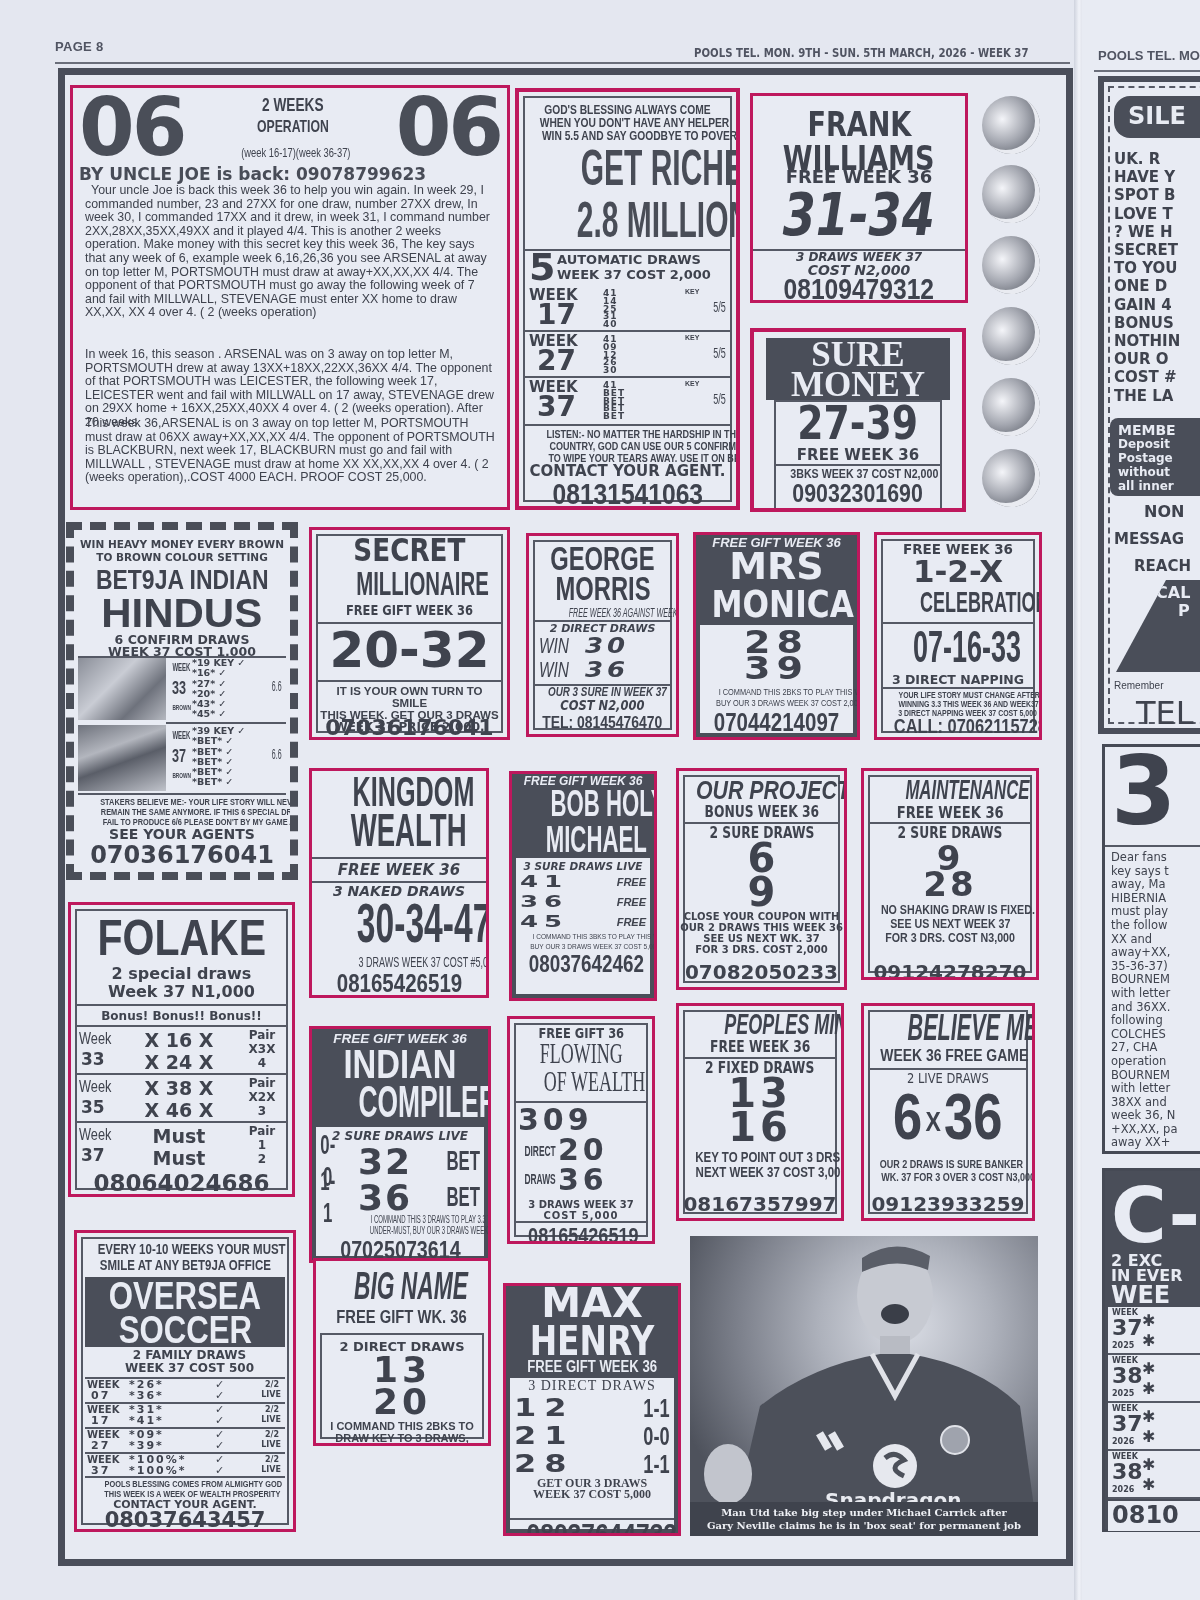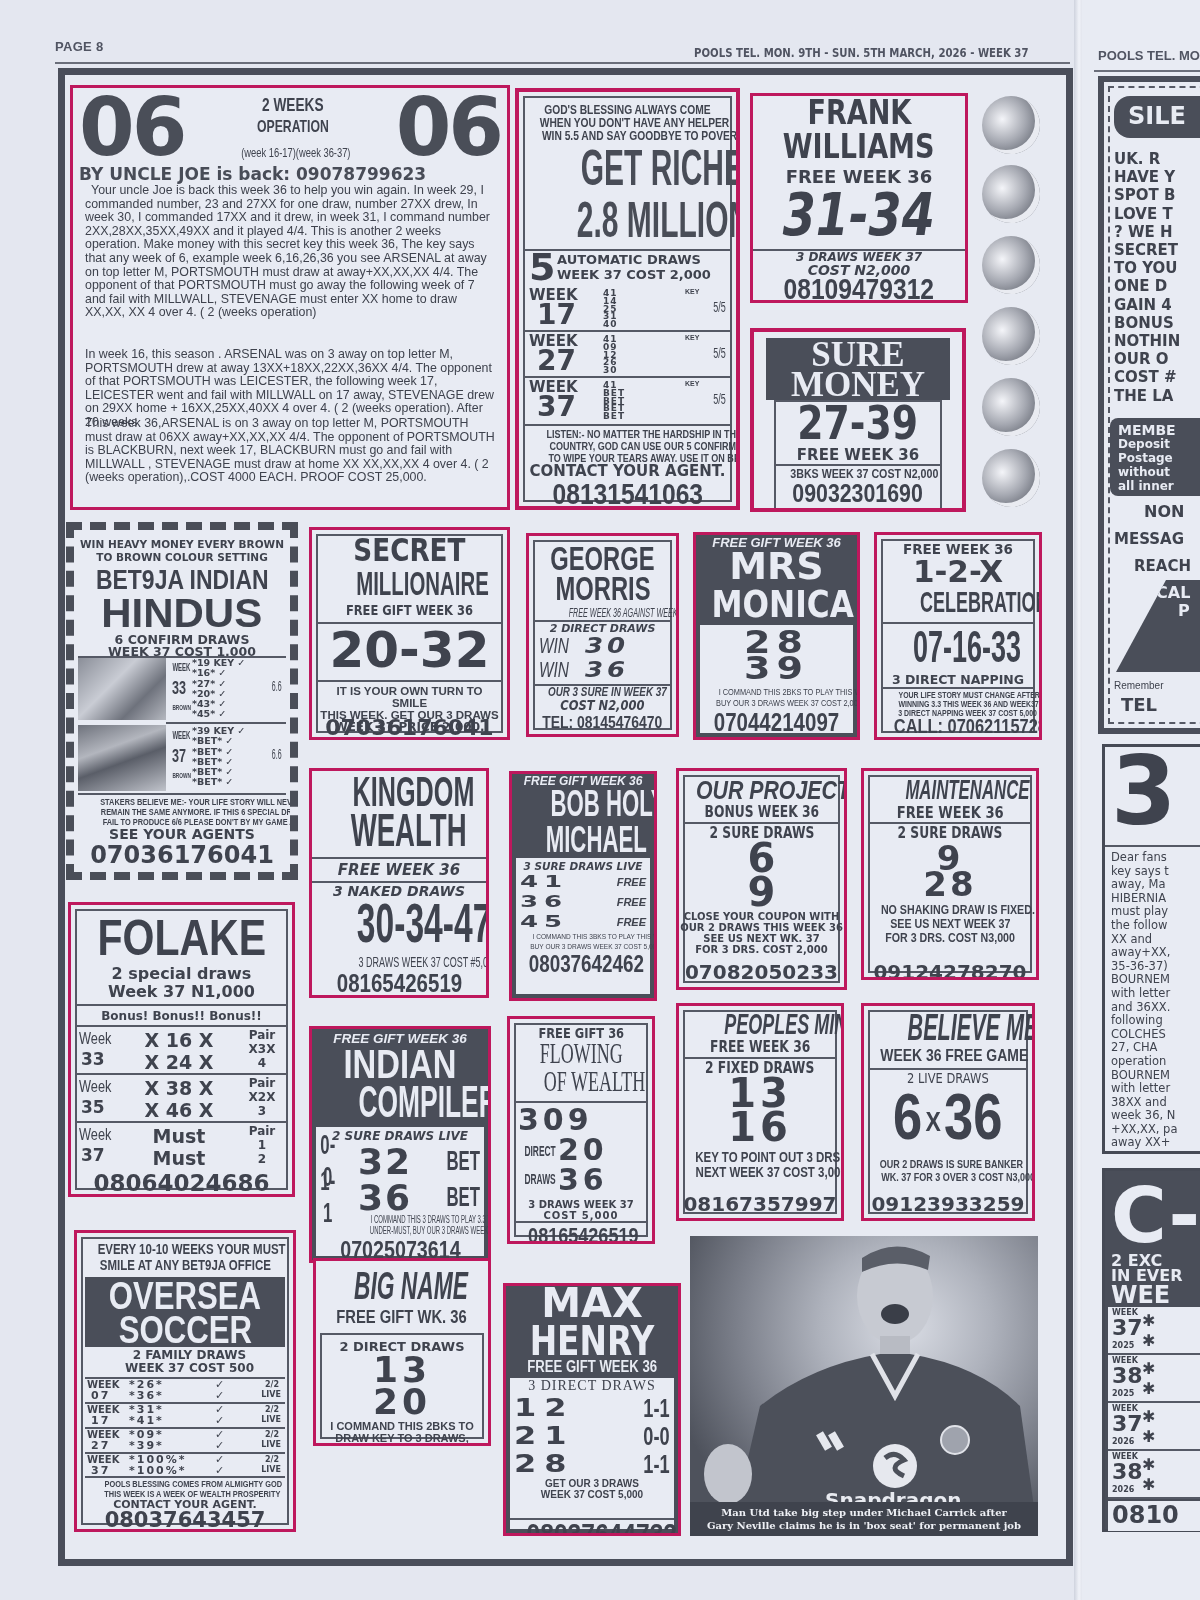--- a/index.html
+++ b/index.html
@@ -114,21 +114,21 @@
   <div style="position:absolute;left:6px;right:6px;top:332px;font-weight:bold;font-size:11px;line-height:12px" class="hr">
     <div class="c8" style="margin-top:2px">LISTEN:- NO MATTER THE HARDSHIP IN THE</div><br>
     <div class="c8">COUNTRY, GOD CAN USE OUR 5 CONFIRM DRAWS</div><br>
     <div class="c8">TO WIPE YOUR TEARS AWAY. USE IT ON BET9JA</div>
   </div>
   <div style="position:absolute;left:0;right:0;top:370px;font-family:'DejaVu Sans',sans-serif;font-weight:bold;font-size:15px">CONTACT YOUR AGENT.</div>
   <div style="position:absolute;left:0;right:0;top:385px;font-size:30px" class="phone"><span class="c8">08131541063</span></div>
 </div>
 
 <div class="box" style="left:750px;top:93px;width:218px;height:210px;">
-  <div style="position:absolute;left:0;right:0;top:0;font-family:'DejaVu Sans',sans-serif;font-weight:bold;font-size:33px;line-height:34px">
+  <div style="position:absolute;left:0;right:0;top:12px;font-family:'DejaVu Sans',sans-serif;font-weight:bold;font-size:33px;line-height:34px">
     <div class="c8">FRANK</div><br>
     <div class="c8">WILLIAMS</div>
   </div>
   <div style="position:absolute;left:0;right:0;top:70px;font-family:'DejaVu Sans',sans-serif;font-weight:bold;font-size:18px">FREE WEEK 36</div>
   <div style="position:absolute;left:0;right:0;top:88px;font-family:'DejaVu Sans',sans-serif;font-weight:bold;font-style:italic;font-size:58px;line-height:62px"><span class="c8">31-34</span></div>
   <div class="hr" style="position:absolute;left:0;right:0;top:153px;font-family:'DejaVu Sans',sans-serif;font-weight:bold;font-style:italic;font-size:12px;line-height:13px">
     <div>3 DRAWS WEEK 37</div>
     <div style="font-size:14px">COST N2,000</div>
   </div>
   <div style="position:absolute;left:0;right:0;top:176px;font-size:30px" class="phone"><span class="c8">08109479312</span></div>
@@ -591,21 +591,21 @@
         </div>
         <div style="display:flex;align-items:center;justify-content:space-between;padding:0 4px;height:28px">
           <span style="font-family:&quot;DejaVu Sans&quot;,sans-serif;font-weight:bold;font-size:32px;letter-spacing:8px;display:inline-block;transform:scaleY(.75)">21</span>
           <span style="font-weight:bold;font-size:26px;display:inline-block;transform:scaleX(.7);transform-origin:right">0-0</span>
         </div>
         <div style="display:flex;align-items:center;justify-content:space-between;padding:0 4px;height:28px">
           <span style="font-family:&quot;DejaVu Sans&quot;,sans-serif;font-weight:bold;font-size:32px;letter-spacing:8px;display:inline-block;transform:scaleY(.75)">28</span>
           <span style="font-weight:bold;font-size:26px;display:inline-block;transform:scaleX(.7);transform-origin:right">1-1</span>
         </div>
       </div>
-    <div style="font-family:Liberation Sans, sans-serif;font-weight:bold;font-size:10px;line-height:11px">
+    <div style="font-family:Liberation Serif, serif;font-weight:bold;font-size:12px;line-height:11px">
       <div>GET OUR 3 DRAWS</div>
       <div>WEEK 37 COST 5,000</div>
     </div>
     <div class="hr" style="font-size:30px;line-height:28px;margin:18px 0 0"><span class="c8 phone">08037644732</span></div>
   </div>
 </div>
 
 <div class="photo">
   <svg width="348" height="300" viewBox="0 0 348 300">
     <ellipse cx="205" cy="60" rx="38" ry="48" fill="#c7cad2"></ellipse>
@@ -658,21 +658,21 @@
         <div style="">all inner</div>
       </div>
     <div style="position:absolute;left:40px;top:420px;font-family:'DejaVu Sans',sans-serif;font-weight:bold;font-size:16px">NON</div>
     <div style="position:absolute;left:10px;top:448px;font-family:'DejaVu Sans',sans-serif;font-weight:bold;font-size:15px">MESSAG</div>
     <div style="position:absolute;left:30px;top:475px;font-family:'DejaVu Sans',sans-serif;font-weight:bold;font-size:15px">REACH</div>
     <div class="dark" style="position:absolute;left:12px;top:498px;width:200px;height:92px;clip-path:polygon(25% 0,100% 0,100% 100%,0 100%);font-family:'DejaVu Sans',sans-serif;font-weight:bold;font-size:16px;line-height:18px;padding:4px 0 0 40px;text-align:left">
       <div>CAL</div>
       <div style="padding-left:22px">P</div>
     </div>
     <div style="position:absolute;left:10px;top:598px;font-size:10px">Remember</div>
-    <div style="position:absolute;left:17px;top:612px;font-family:'DejaVu Sans',sans-serif;font-weight:bold;font-size:18px">TEL</div>
+    <div style="position:absolute;left:32px;top:612px;font-family:'DejaVu Sans',sans-serif;font-weight:normal;font-size:32px">TEL</div>
   </div>
   <div style="position:absolute;left:20px;top:744px;width:200px;height:410px;border:3px solid #464a55">
     <div style="position:absolute;left:6px;top:-10px;font-family:'DejaVu Sans',sans-serif;font-weight:bold;font-size:94px">3</div>
     <div class="hr" style="position:absolute;left:0;right:0;top:98px"></div>
     <div id="np-lines2" style="position:absolute;left:6px;top:104px;font-family:'DejaVu Sans',sans-serif;font-size:11.5px;line-height:13.6px;white-space:nowrap">
         <div>Dear fans</div>
         <div>key says t</div>
         <div>away,  Ma</div>
         <div>HIBERNIA</div>
         <div>must play</div>

